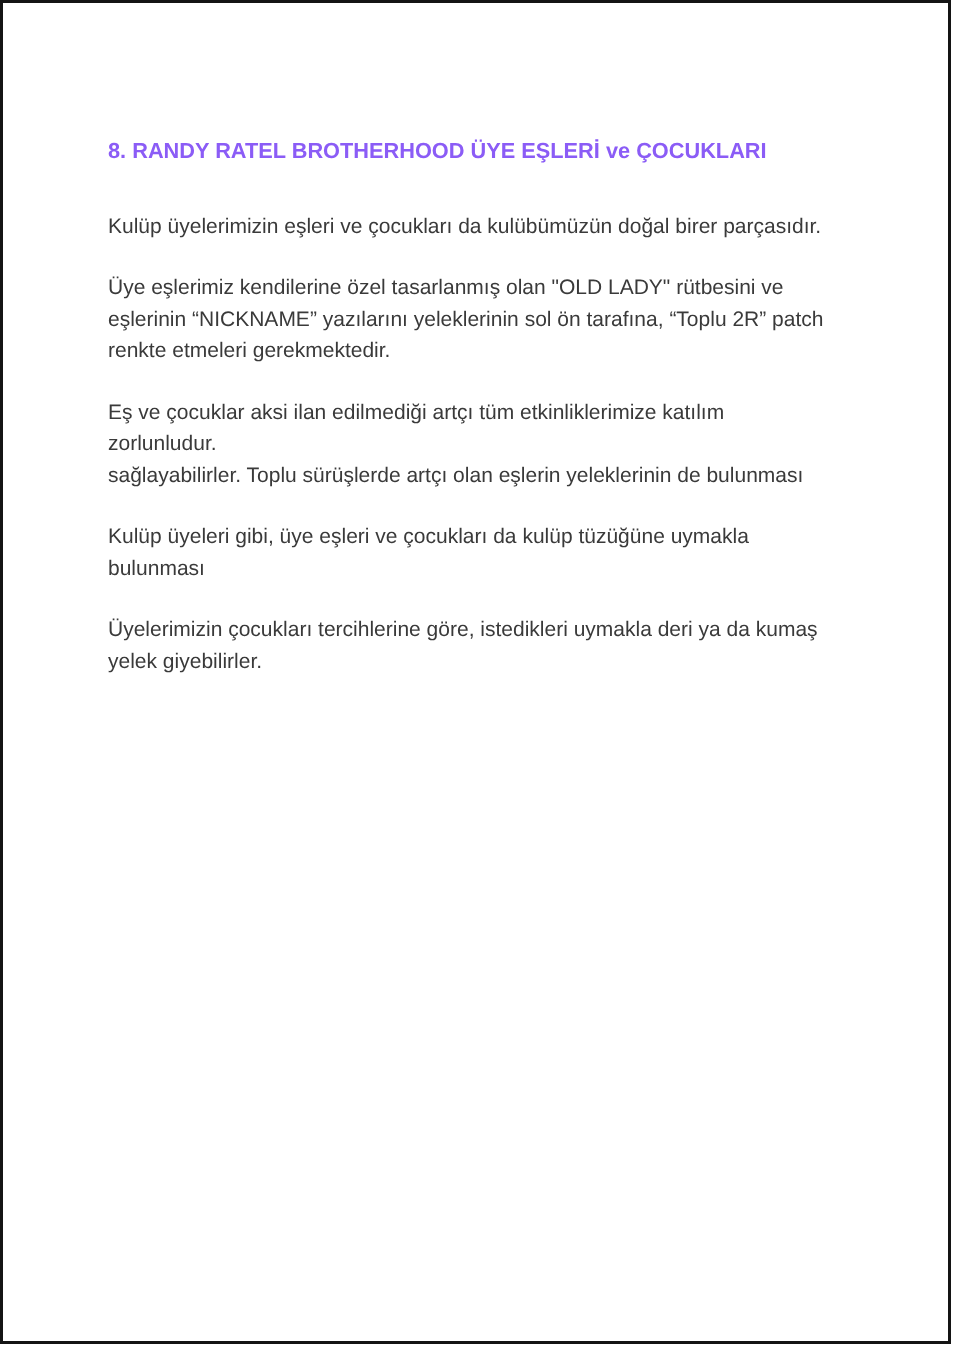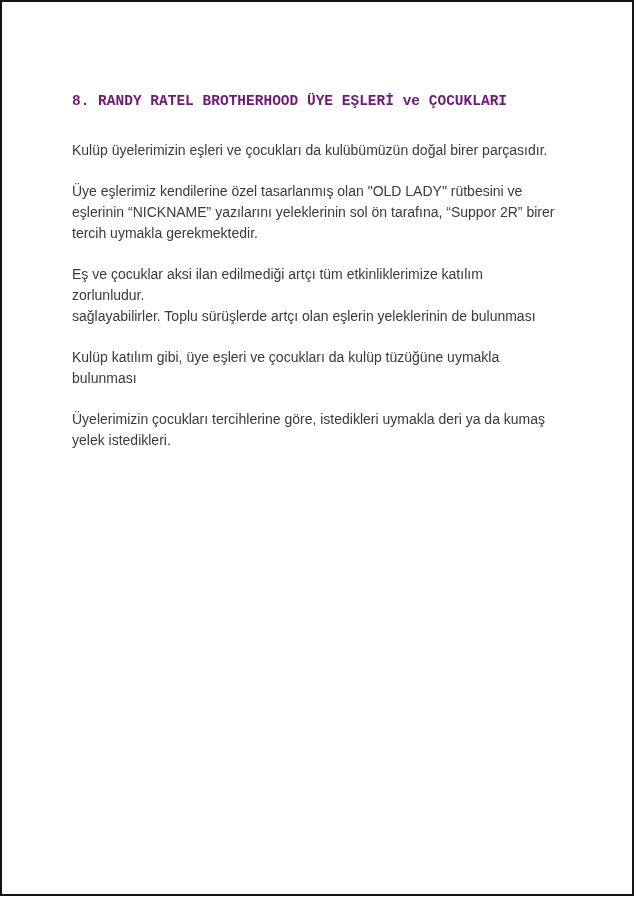--- a/index.html
+++ b/index.html
@@ -35,23 +35,22 @@
     top: 91px;
     width: 510px;
     color: #3a3a3a;
     font-size: 14px;
   }
   .heading {
     margin: 0 0 28px 0;
     font-size: 14.5px;
     font-weight: 700;
     line-height: 21px;
-    color: #701a75;
+    color: #8b5cf6;
     white-space: nowrap;
-    font-family: Liberation Mono, monospace;
   }
   .para {
     margin: 0 0 20px 0;
     padding: 0;
   }
   .line {
     display: block;
     line-height: 21px;
     white-space: nowrap;
   }
@@ -65,34 +64,34 @@
   <div class="content">
 
     <h1 class="heading">8. RANDY RATEL BROTHERHOOD ÜYE EŞLERİ ve ÇOCUKLARI</h1>
 
     <p class="para">
       <span class="line">Kulüp üyelerimizin eşleri ve çocukları da kulübümüzün doğal birer parçasıdır.</span>
     </p>
 
     <p class="para">
       <span class="line">Üye eşlerimiz kendilerine özel tasarlanmış olan "OLD LADY" rütbesini ve</span>
-      <span class="line">eşlerinin “NICKNAME” yazılarını yeleklerinin sol ön tarafına, “Suppor 2R” birer</span>
-      <span class="line">tercih uymakla gerekmektedir.</span>
+      <span class="line">eşlerinin “NICKNAME” yazılarını yeleklerinin sol ön tarafına, “Toplu 2R” patch</span>
+      <span class="line">renkte etmeleri gerekmektedir.</span>
     </p>
 
     <p class="para">
       <span class="line">Eş ve çocuklar aksi ilan edilmediği artçı tüm etkinliklerimize katılım</span>
       <span class="line">zorlunludur.</span>
       <span class="line">sağlayabilirler. Toplu sürüşlerde artçı olan eşlerin yeleklerinin de bulunması</span>
     </p>
 
     <p class="para">
-      <span class="line">Kulüp katılım gibi, üye eşleri ve çocukları da kulüp tüzüğüne uymakla</span>
+      <span class="line">Kulüp üyeleri gibi, üye eşleri ve çocukları da kulüp tüzüğüne uymakla</span>
       <span class="line">bulunması</span>
     </p>
 
     <p class="para">
       <span class="line">Üyelerimizin çocukları tercihlerine göre, istedikleri uymakla deri ya da kumaş</span>
-      <span class="line">yelek istedikleri.</span>
+      <span class="line">yelek giyebilirler.</span>
     </p>
 
   </div>
 </div>
 
 </body></html>

